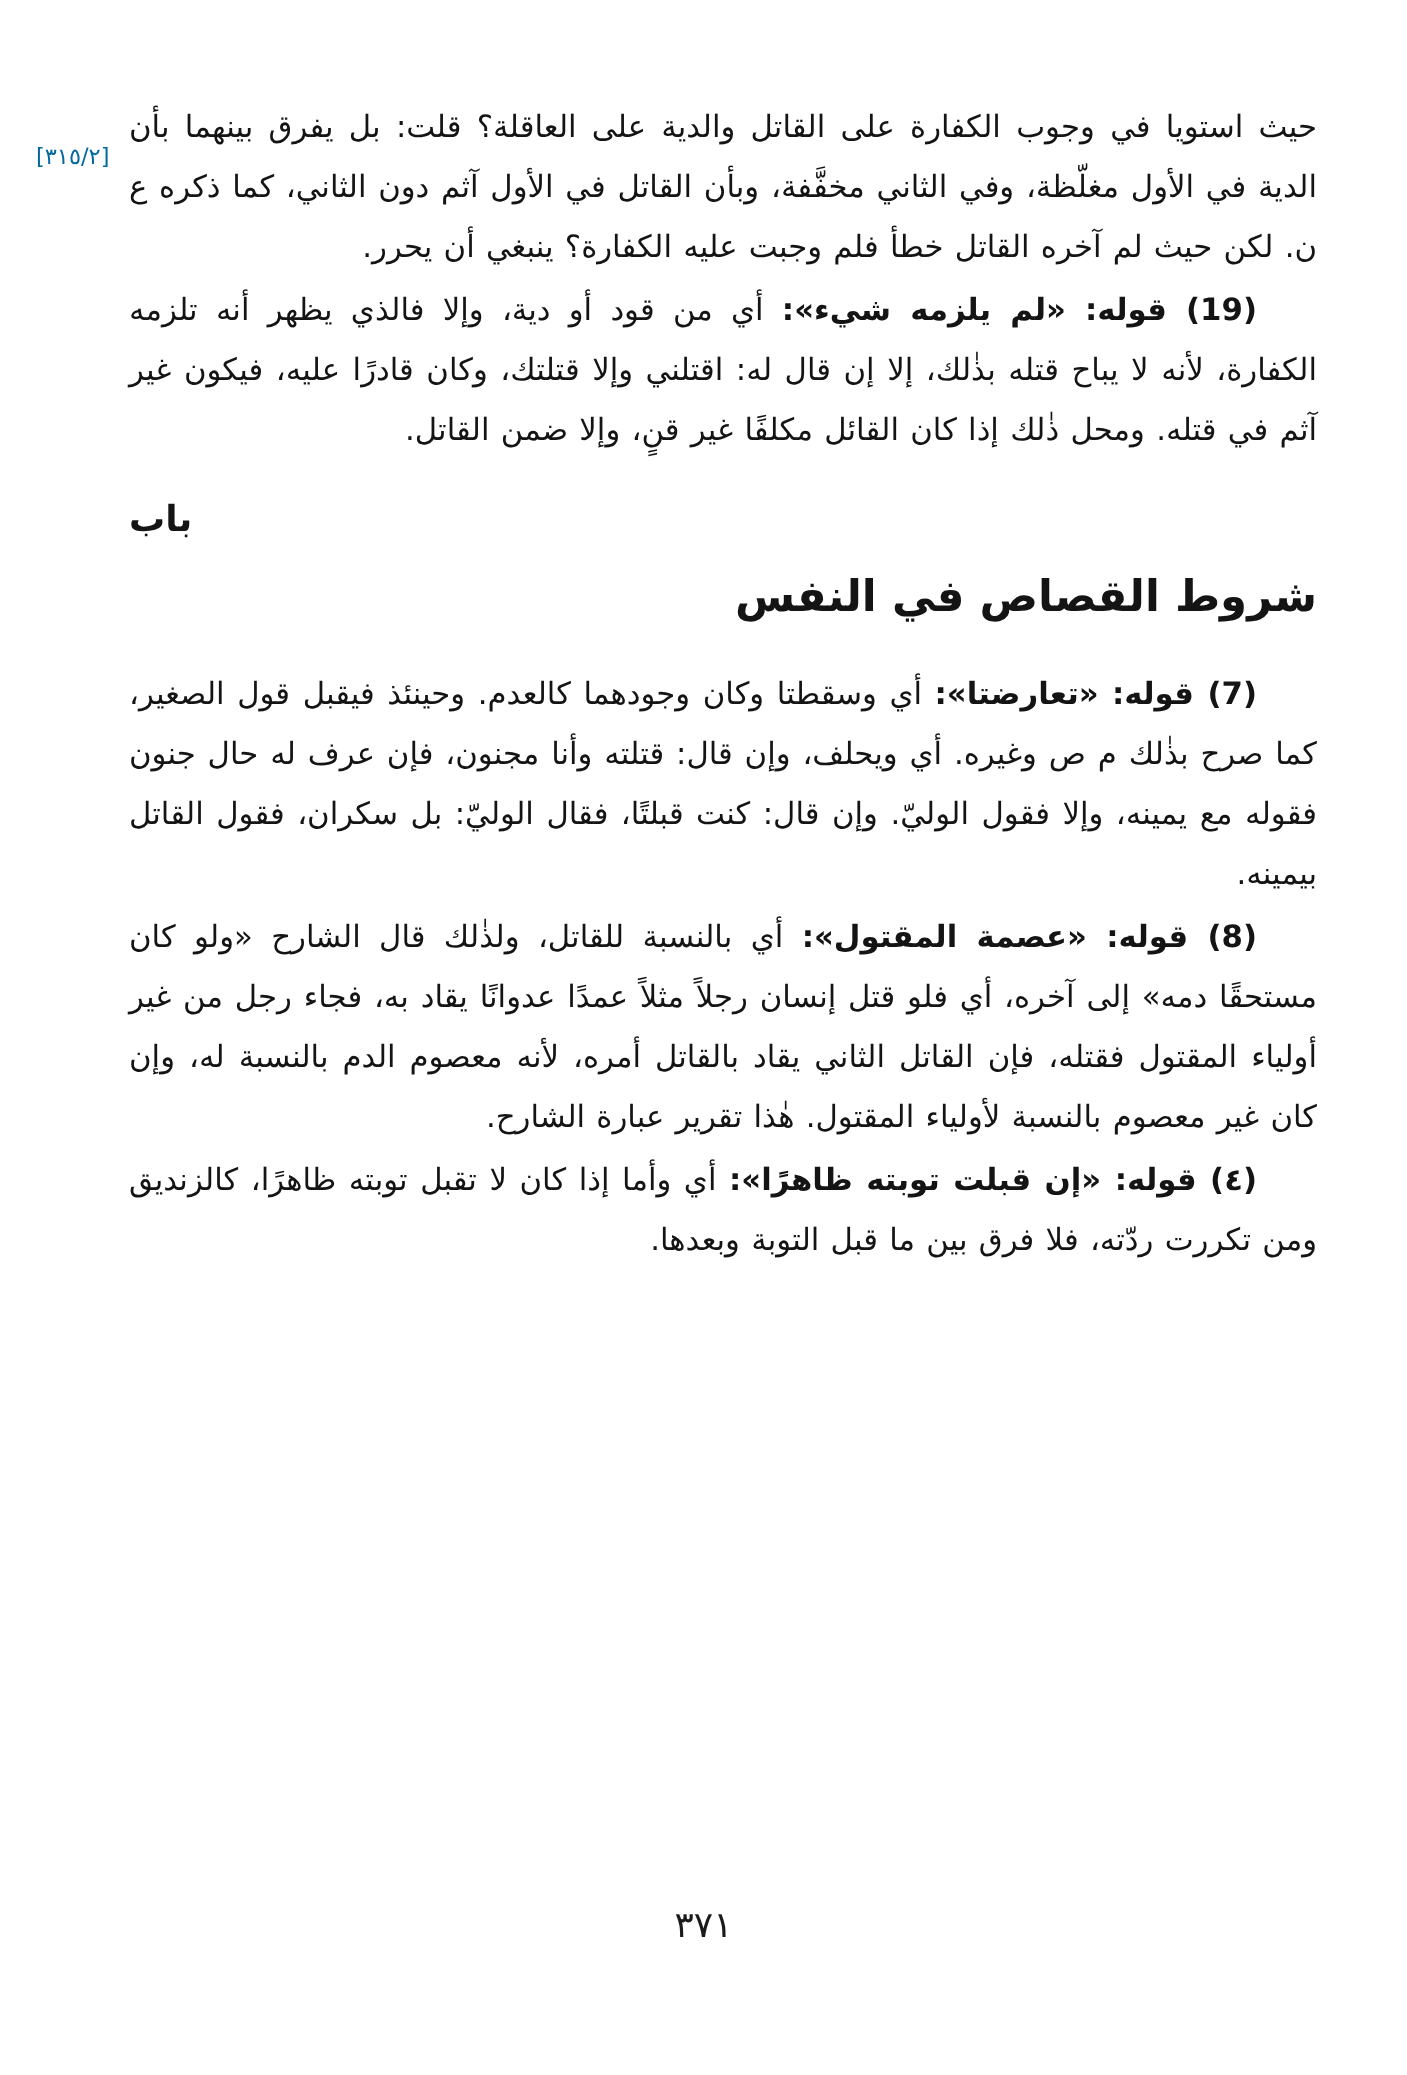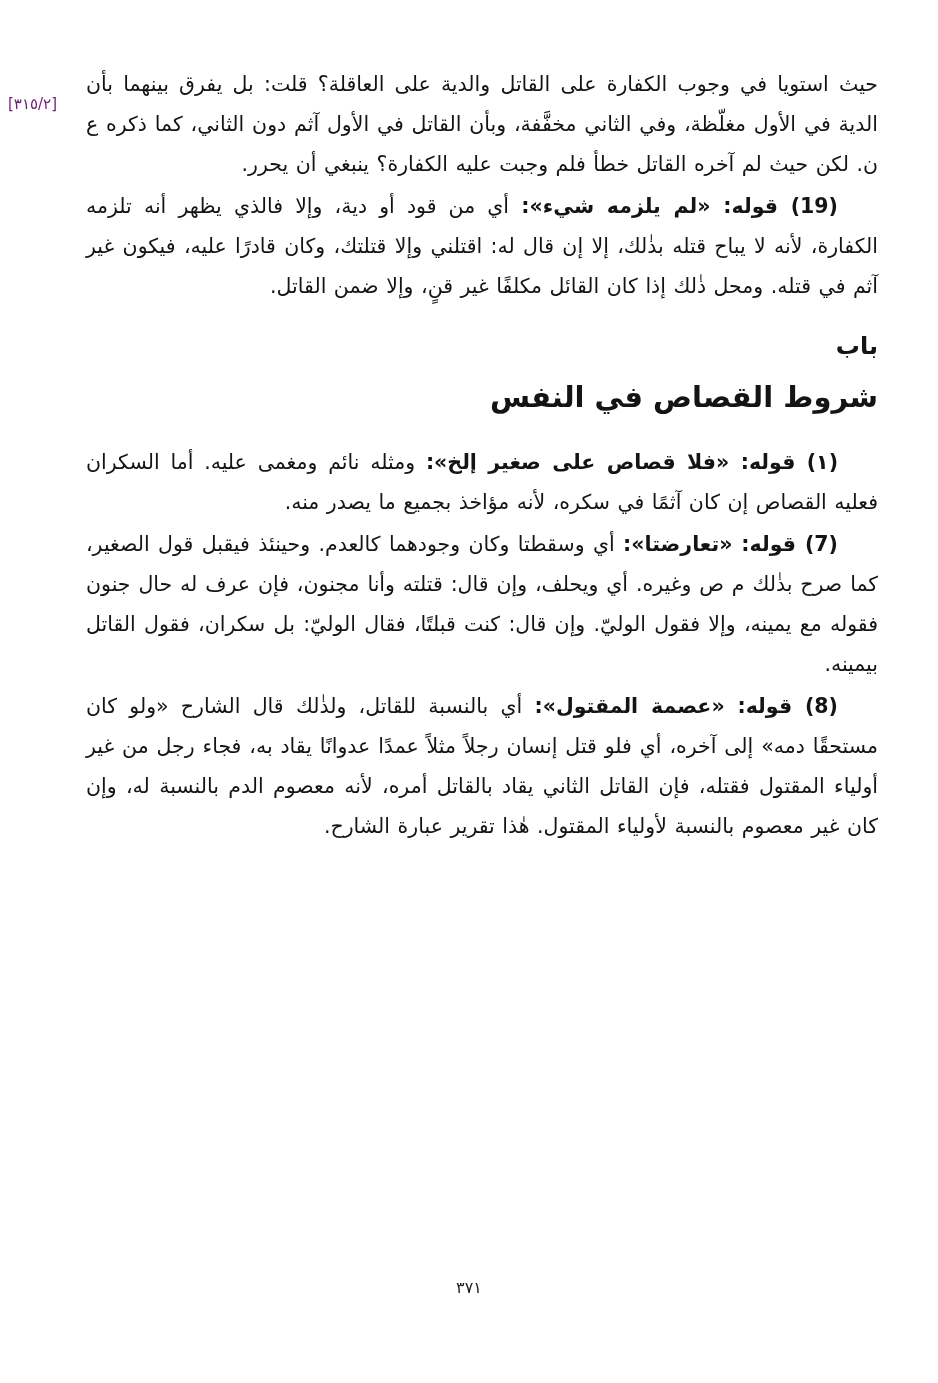--- a/index.html
+++ b/index.html
@@ -16,25 +16,25 @@
     overflow: hidden;
   }
   .page {
     position: absolute;
     inset: 0;
     direction: rtl;
   }
   .margin-note {
     position: absolute;
     top: 95px;
-    left: 8px;
+    left: 24px;
     direction: ltr;
     font-size: 15px;
     letter-spacing: 0.5px;
-    color: #701a75;
+    color: #0369a1;
     white-space: nowrap;
   }
   .text-block {
     position: absolute;
     top: 64px;
     right: 60px;
     left: 86px;
   }
   .para {
     font-size: 20.5px;
@@ -46,38 +46,38 @@
   .para + .para {
     margin-top: 2px;
   }
   .para.indent {
     text-indent: 40px;
   }
   .head {
     font-weight: bold;
   }
   .chapter-label {
-    text-align: right;
+    text-align: left;
     font-size: 24px;
     font-weight: bold;
     margin: 26px 0 20px 0;
   }
   .chapter-title {
     text-align: right;
     font-size: 29px;
     font-weight: bold;
     margin: 0 0 28px 0;
   }
   .page-number {
     position: absolute;
     bottom: 86px;
     left: 0;
     right: 0;
     text-align: center;
-    font-size: 16px;
+    font-size: 24px;
     color: #1a1a1a;
   }
 </style>
 </head>
 <body>
 
 <div class="page">
 
   <div class="margin-note">[٣١٥/٢]</div>
 
@@ -88,33 +88,33 @@
     <p class="para indent">
       <b class="head">(19) قوله: «لم يلزمه شيء»:</b>
       <span>أي من قود أو دية، وإلا فالذي يظهر أنه تلزمه الكفارة، لأنه لا يباح قتله بذٰلك، إلا إن قال له: اقتلني وإلا قتلتك، وكان قادرًا عليه، فيكون غير آثم في قتله. ومحل ذٰلك إذا كان القائل مكلفًا غير قنٍ، وإلا ضمن القاتل.</span>
     </p>
 
 
     <h2 class="chapter-label">باب</h2>
 
     <h1 class="chapter-title">شروط القصاص في النفس</h1>
 
-    <p class="para indent">
-      <b class="head">(١) قوله: «فلا قصاص على صغير إلخ»:</b>
-      <span>ومثله نائم ومغمى عليه. أما السكران فعليه القصاص إن كان آثمًا في سكره، لأنه مؤاخذ بجميع ما يصدر منه.</span>
-    </p>
 
     <p class="para indent">
       <b class="head">(7) قوله: «تعارضتا»:</b>
       <span>أي وسقطتا وكان وجودهما كالعدم. وحينئذ فيقبل قول الصغير، كما صرح بذٰلك م ص وغيره. أي ويحلف، وإن قال: قتلته وأنا مجنون، فإن عرف له حال جنون فقوله مع يمينه، وإلا فقول الوليّ. وإن قال: كنت قبلتًا، فقال الوليّ: بل سكران، فقول القاتل بيمينه.</span>
     </p>
 
     <p class="para indent">
       <b class="head">(8) قوله: «عصمة المقتول»:</b>
       <span>أي بالنسبة للقاتل، ولذٰلك قال الشارح «ولو كان مستحقًا دمه» إلى آخره، أي فلو قتل إنسان رجلاً مثلاً عمدًا عدوانًا يقاد به، فجاء رجل من غير أولياء المقتول فقتله، فإن القاتل الثاني يقاد بالقاتل أمره، لأنه معصوم الدم بالنسبة له، وإن كان غير معصوم بالنسبة لأولياء المقتول. هٰذا تقرير عبارة الشارح.</span>
     </p>
 
+    <p class="para indent">
+      <b class="head">(٤) قوله: «إن قبلت توبته ظاهرًا»:</b>
+      <span>أي وأما إذا كان لا تقبل توبته ظاهرًا، كالزنديق ومن تكررت ردّته، فلا فرق بين ما قبل التوبة وبعدها.</span>
+    </p>
 
   </div>
 
   <div class="page-number">٣٧١</div>
 
 </div>
 
 </body></html>

